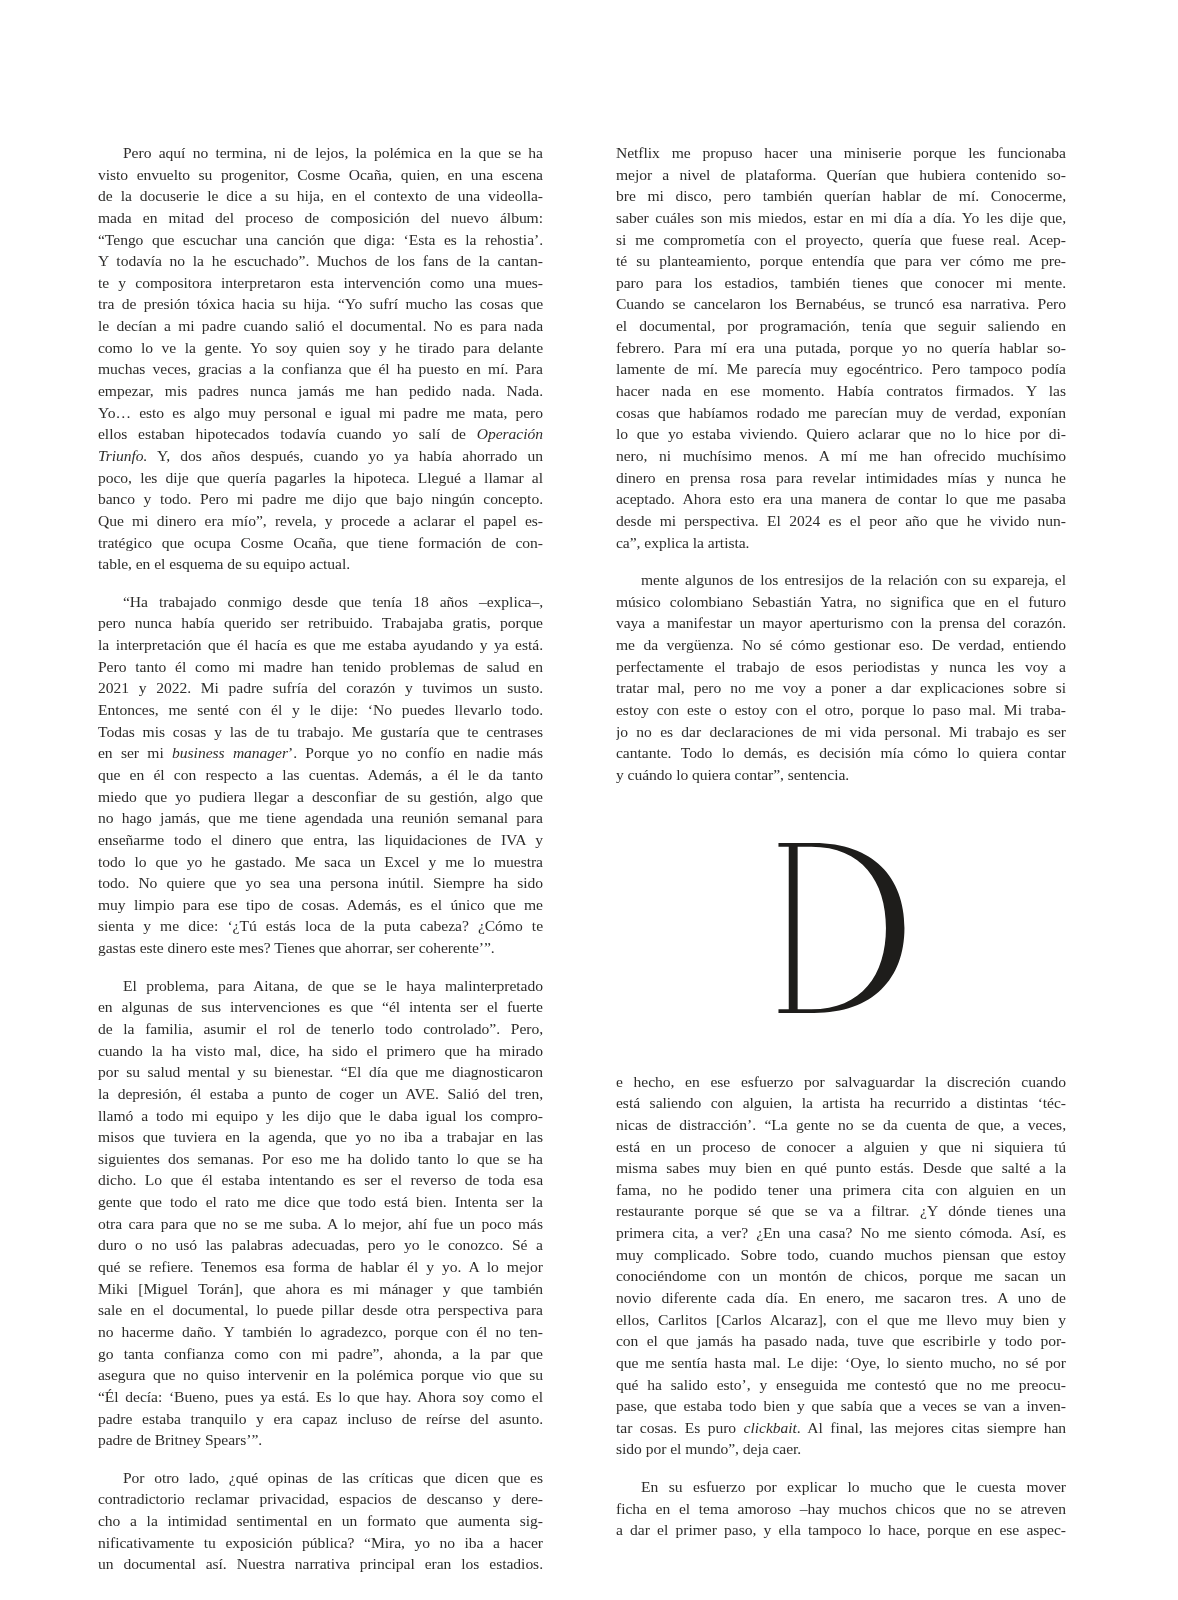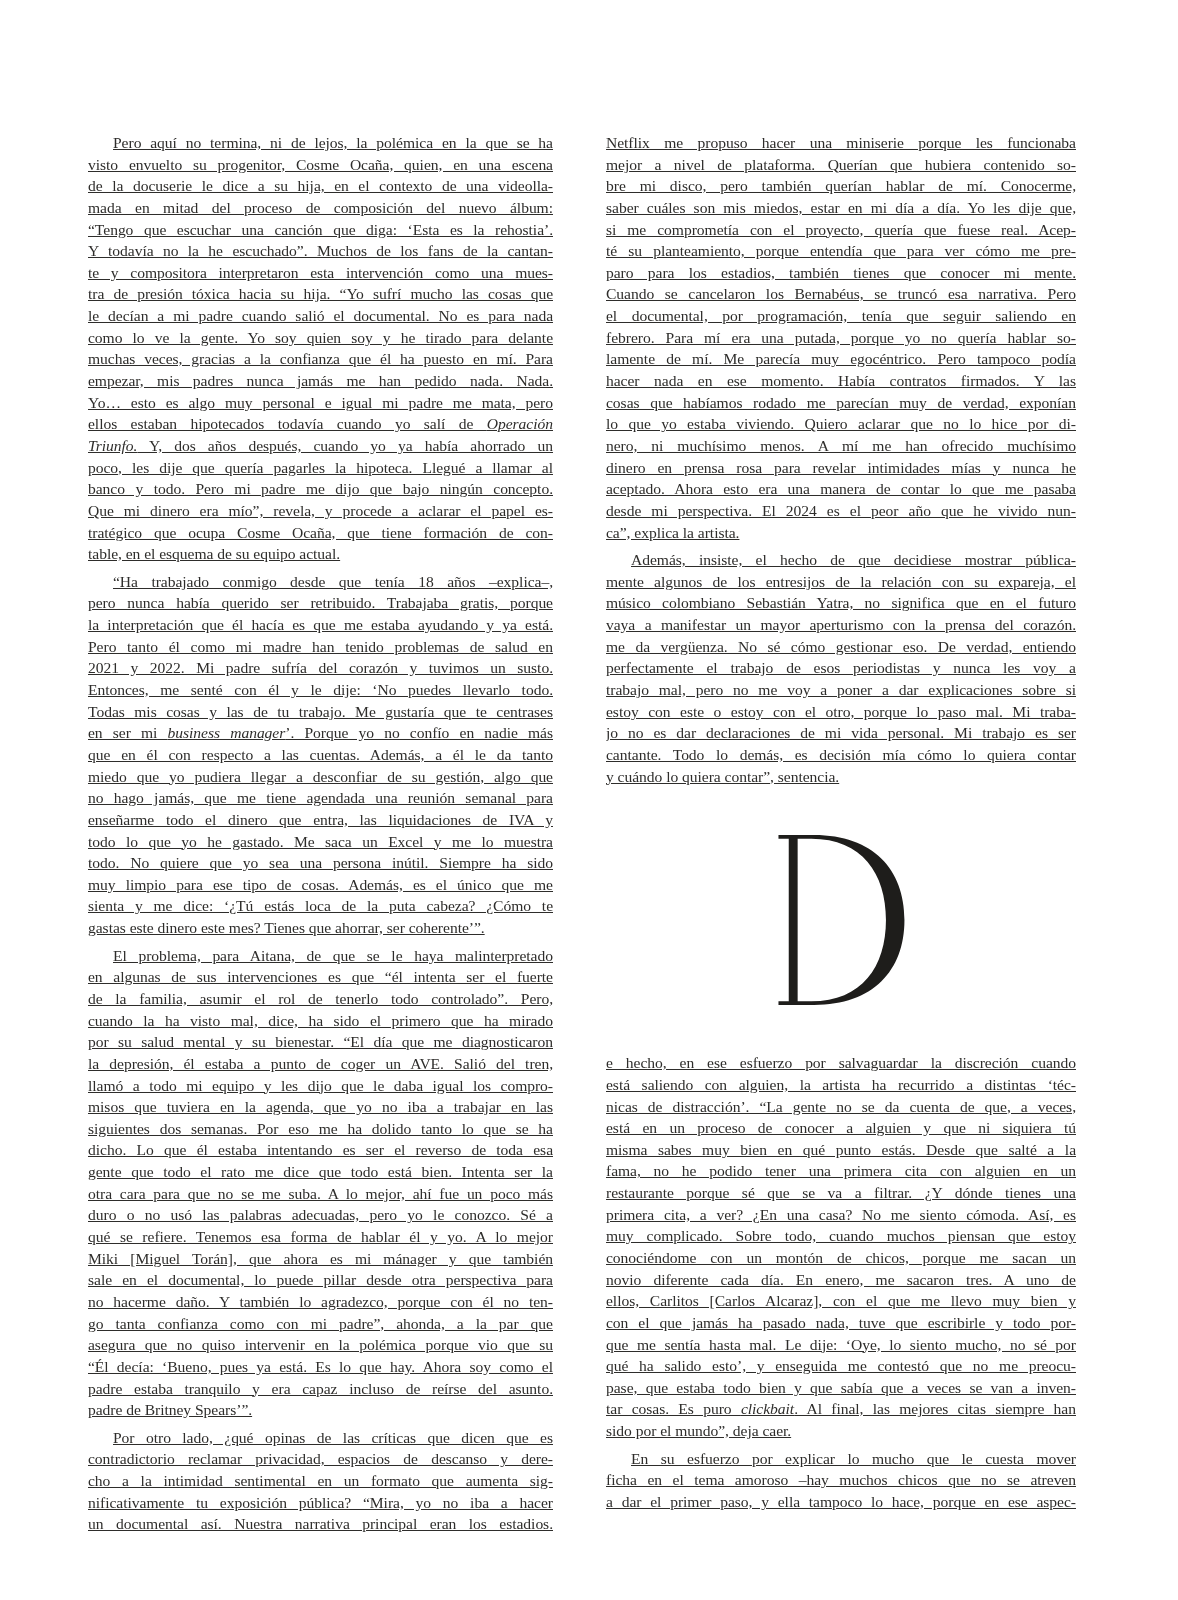--- a/index.html
+++ b/index.html
@@ -9,21 +9,21 @@
     font-family:"Liberation Serif", serif;
   }
   .page{position:absolute;inset:0;}
   .columns{
     position:absolute;left:82px;top:126px;width:1000px;
     display:flex;gap:41px;
   }
   .col{color:#2e2d2b;font-size:15.6px;line-height:21.65px;letter-spacing:-0.05px;}
   .col-left{width:477px;}
   .col-right{width:482px;}
-  .para{margin:6px;padding:0;text-decoration:underline;}
+  .para{margin:16px;padding:0;}
   .line{
     text-align:justify;
     text-align-last:justify;
     text-justify:inter-word;
     height:21.65px;overflow:hidden;white-space:normal;
   }
   .line.last{text-align-last:auto;}
   .para.indent .line:first-child{text-indent:25px;}
   .it{font-style:italic;}
   .dropcap-block{
@@ -131,27 +131,26 @@
           <div class="line">hacer nada en ese momento. Había contratos firmados. Y las</div>
           <div class="line">cosas que habíamos rodado me parecían muy de verdad, exponían</div>
           <div class="line">lo que yo estaba viviendo. Quiero aclarar que no lo hice por di-</div>
           <div class="line">nero, ni muchísimo menos. A mí me han ofrecido muchísimo</div>
           <div class="line">dinero en prensa rosa para revelar intimidades mías y nunca he</div>
           <div class="line">aceptado. Ahora esto era una manera de contar lo que me pasaba</div>
           <div class="line">desde mi perspectiva. El 2024 es el peor año que he vivido nun-</div>
           <div class="line last">ca”, explica la artista.</div>
         </div>
         <div class="para indent">
-          <div class="line">Además, insiste, el hecho de que decidiese mostrar pública-</div>
           <div class="line">mente algunos de los entresijos de la relación con su expareja, el</div>
           <div class="line">músico colombiano Sebastián Yatra, no significa que en el futuro</div>
           <div class="line">vaya a manifestar un mayor aperturismo con la prensa del corazón.</div>
           <div class="line">me da vergüenza. No sé cómo gestionar eso. De verdad, entiendo</div>
           <div class="line">perfectamente el trabajo de esos periodistas y nunca les voy a</div>
-          <div class="line">trabajo mal, pero no me voy a poner a dar explicaciones sobre si</div>
+          <div class="line">tratar mal, pero no me voy a poner a dar explicaciones sobre si</div>
           <div class="line">estoy con este o estoy con el otro, porque lo paso mal. Mi traba-</div>
           <div class="line">jo no es dar declaraciones de mi vida personal. Mi trabajo es ser</div>
           <div class="line">cantante. Todo lo demás, es decisión mía cómo lo quiera contar</div>
           <div class="line last">y cuándo lo quiera contar”, sentencia.</div>
         </div>
         <div class="dropcap-block" aria-label="D">
           <svg class="dropcap-svg" viewBox="0 0 100 130" xmlns="http://www.w3.org/2000/svg">
             <path fill-rule="evenodd" d="M4,3 L30,3 C73,3 96,28 96,65 C96,102 73,127 30,127 L4,127 L4,124.4 L11.5,124.4 L11.5,5.6 L4,5.6 Z M18,5.6 L28,5.6 C65,5.6 82.5,31 82.5,65 C82.5,99 65,124.4 28,124.4 L18,124.4 Z"></path>
           </svg>
         </div>

